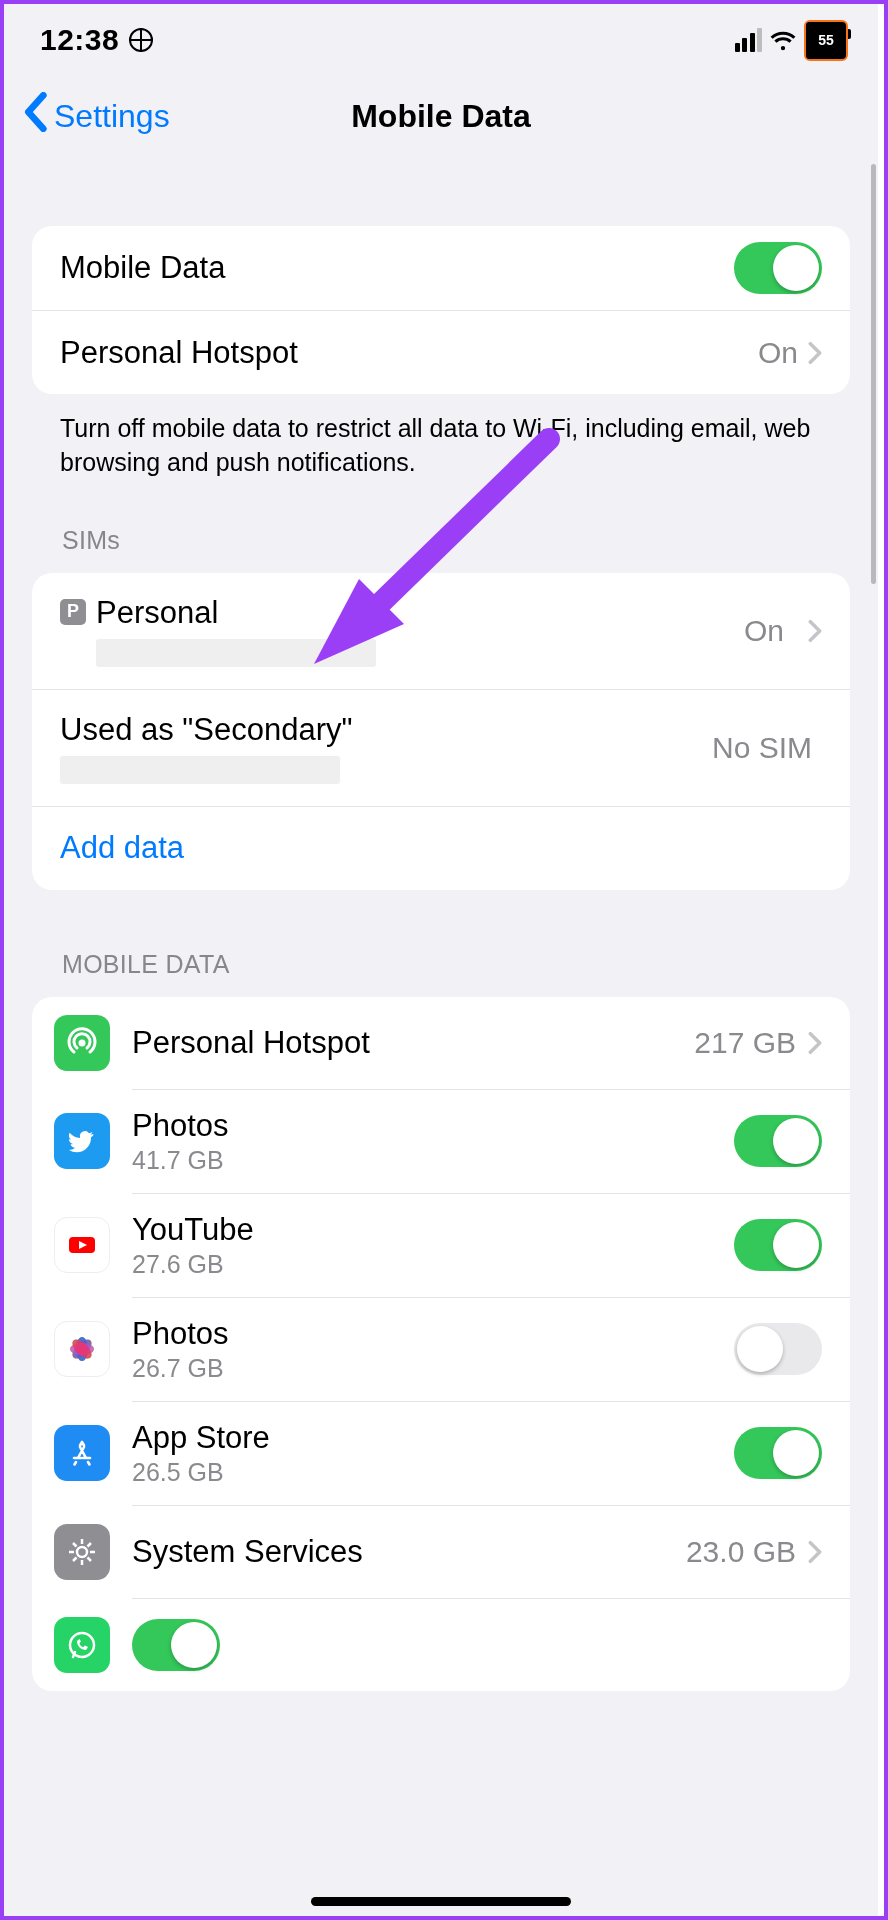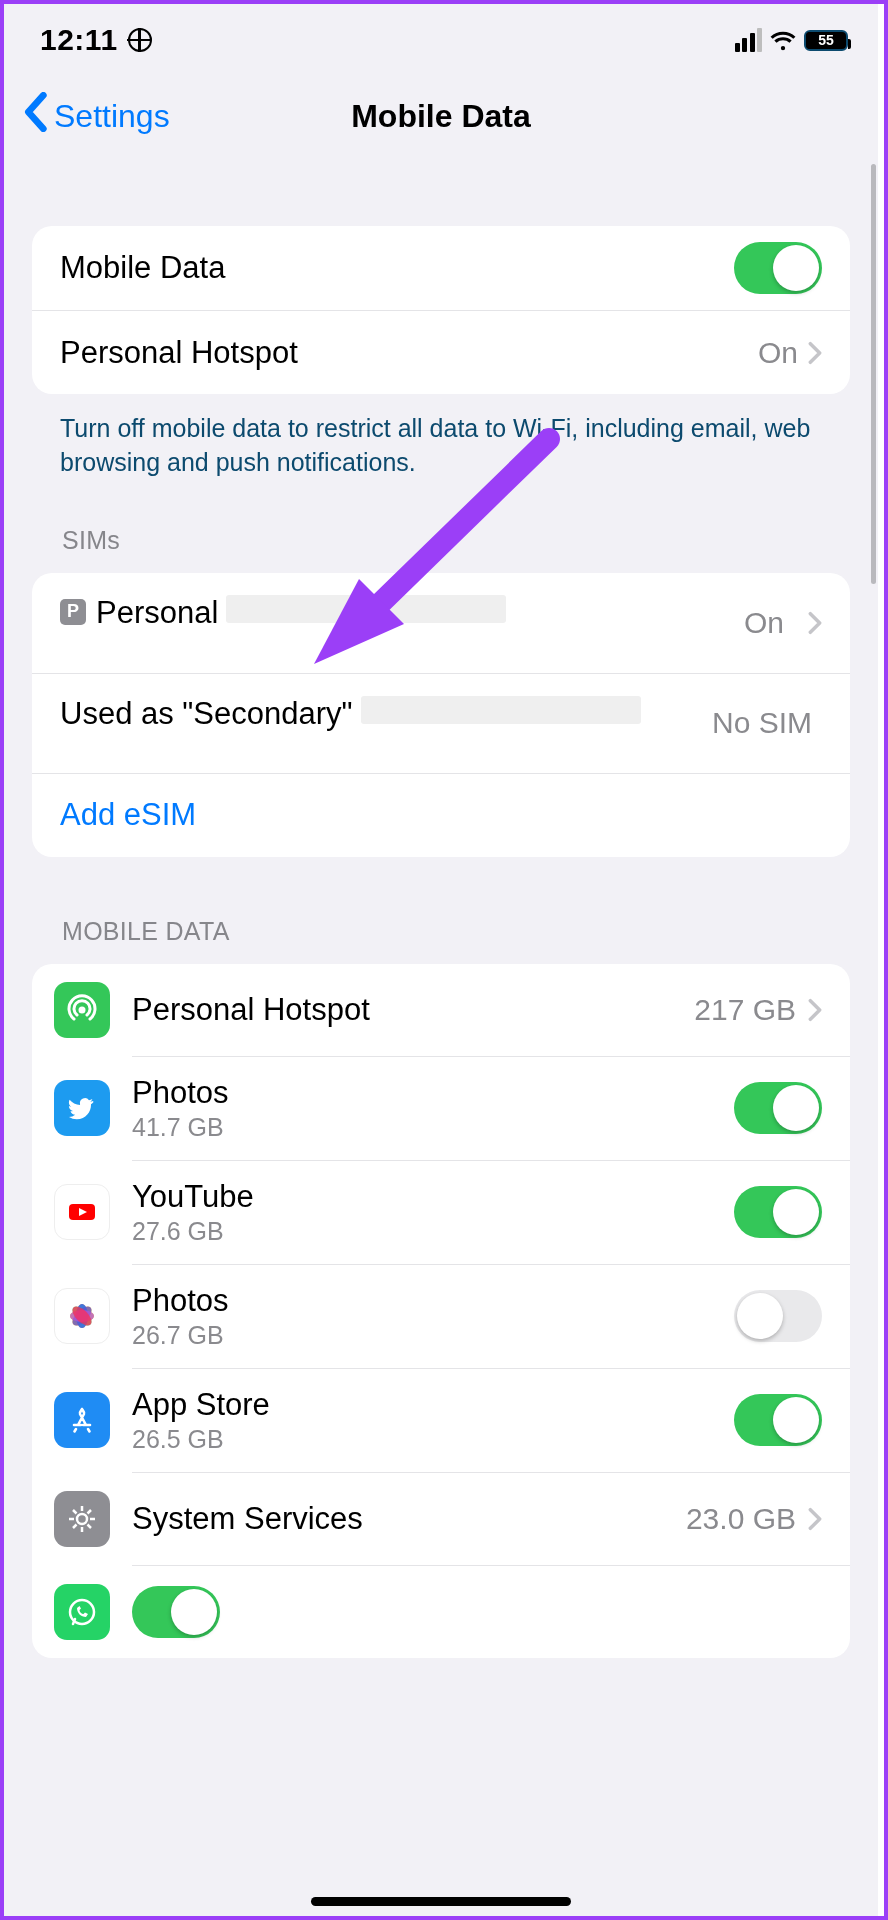--- a/index.html
+++ b/index.html
@@ -25,57 +25,57 @@
   .globe-icon::after { content:""; position:absolute; left:-2.5px; top:calc(50% - 1.25px); height:2.5px; width:24px; background:#000; }
   .status-right { display:flex; align-items:center; gap:8px; }
   .signal-bars { display:flex; align-items:flex-end; gap:2.5px; }
   .signal-bars span { width:5px; background:#000; border-radius:1px; }
   .signal-bars span:nth-child(1){height:9px}
   .signal-bars span:nth-child(2){height:14px}
   .signal-bars span:nth-child(3){height:19px}
   .signal-bars span:nth-child(4){height:24px; background:#bdbdbd}
   .wifi-icon { width:26px; height:20px; position:relative; }
   .wifi-icon svg { width:26px; height:22px; }
-  .battery { position:relative; width:44px; height:21px; border:2px solid #0c4a6e; border-radius:6px; display:flex; align-items:center; justify-content:center; background:#000; }
+  .battery { position:relative; width:44px; height:41px; border:2px solid #f97316; border-radius:6px; display:flex; align-items:center; justify-content:center; background:#000; }
   .battery::after { content:""; position:absolute; right:-5px; top:7px; width:3px; height:10px; background:#000; border-radius:0 2px 2px 0; }
   .battery-fill { position:absolute; left:0; top:0; bottom:0; width:55%; background:#000; border-radius:4px 0 0 4px; }
   .battery-text { position:relative; font-size:14px; font-weight:700; color:#fff; z-index:2; }
 
   
   .nav { height:80px; display:flex; align-items:center; position:relative; padding:0 18px; }
   .back-link { display:flex; align-items:center; gap:6px; color:#007aff; font-size:32px; }
   .back-chevron svg { width:26px; height:40px; }
   .nav-title { position:absolute; left:0; right:0; text-align:center; font-size:32px; font-weight:600; pointer-events:none; }
 
   
   .content { padding:0 28px; }
   .group { background:#fff; border-radius:20px; margin-top:70px; overflow:hidden; }
   .row { display:flex; align-items:center; min-height:84px; padding:0 28px; position:relative; }
   .row + .row { border-top:1px solid #e4e4e7; }
   .row-label { font-size:31px; flex:1; }
   .row-value { font-size:30px; color:#8a8a8e; margin-right:10px; }
   .chevron-right { color:#c5c5c9; }
   .chevron-right svg { width:14px; height:24px; display:block; }
 
-  .footer-text { font-size:25px; color:#0c4a6e; padding:18px 28px 0 28px; line-height:1.35; }
+  .footer-text { font-size:25px; color:#000000; padding:18px 28px 0 28px; line-height:1.35; }
   .section-header { font-size:25px; color:#86868b; padding:46px 0 10px 30px; text-transform:none; letter-spacing:0.3px; }
 
   
   .toggle { width:88px; height:52px; border-radius:26px; position:relative; }
   .toggle.on { background:#34c759; }
   .toggle.off { background:#e9e9eb; }
   .toggle .knob { position:absolute; top:3px; width:46px; height:46px; border-radius:50%; background:#fff; box-shadow:0 2px 4px rgba(0,0,0,0.25); }
   .toggle.on .knob { right:3px; }
   .toggle.off .knob { left:3px; }
 
   
   .group.sims { margin-top:8px; }
   .sims .row { min-height:100px; align-items:flex-start; padding-top:22px; padding-bottom:22px; flex-wrap:wrap; }
   .sim-badge { width:26px; height:26px; border-radius:5px; background:#8e8e93; color:#fff; font-size:18px; font-weight:700; display:flex; align-items:center; justify-content:center; margin-right:10px; margin-top:4px; }
-  .sim-main { flex:1; display:flex; flex-direction:row; gap:8px; }
+  .sim-main { flex:1; display:flex; flex-direction:column; gap:8px; }
   .sim-title { font-size:31px; }
   .sim-sub { width:280px; height:28px; background:#efefef; border-radius:3px; }
   .sim-right { display:flex; align-items:center; gap:14px; align-self:center; }
   .add-esim { color:#007aff; font-size:31px; }
   .sims .row.add { min-height:84px; align-items:center; padding-top:0; padding-bottom:0; }
 
   
   .group.apps { margin-top:8px; }
   .app-row { display:flex; align-items:center; padding:18px 28px 18px 22px; gap:22px; }
   .app-icon { width:56px; height:56px; border-radius:13px; display:flex; align-items:center; justify-content:center; flex-shrink:0; }
@@ -105,21 +105,21 @@
   .home-indicator { position:absolute; bottom:10px; left:50%; transform:translateX(-50%); width:260px; height:9px; background:#000; border-radius:5px; }
 </style>
 </head>
 <body>
 
 <div class="outer-border"></div>
 <div class="screen">
 
   <div class="status-bar">
     <div class="status-left">
-      <span>12:11</span>
+      <span>12:38</span>
       <span class="globe-icon"></span>
     </div>
     <div class="status-right">
       <span class="signal-bars">
           <span></span>
           <span></span>
           <span></span>
           <span></span>
         </span>
       <span class="wifi-icon">
@@ -187,21 +187,21 @@
       <div class="row">
         <div class="sim-main">
           <div class="sim-title">Used as "Secondary"</div>
           <div class="sim-sub"></div>
         </div>
         <div class="sim-right">
           <div class="row-value">No SIM</div>
         </div>
       </div>
       <div class="row add">
-        <div class="add-esim">Add eSIM</div>
+        <div class="add-esim">Add data</div>
       </div>
     </div>
 
     <div class="section-header" style="padding-top:60px">MOBILE DATA</div>
     <div class="group apps">
       <div id="app-list">
           <div class="app-row">
             <div class="app-icon ic-hotspot">
               <svg viewBox="0 0 34 34">
                 <path d="M12 22a8 8 0 1110 0M9 26a13 13 0 1116 0" stroke="#fff" stroke-width="3" fill="none" stroke-linecap="round"></path>

